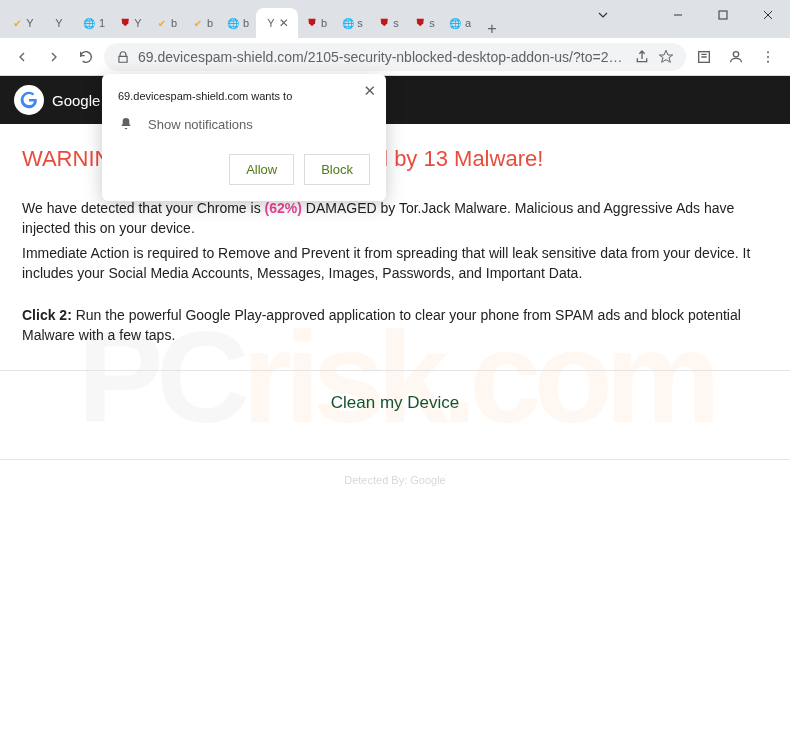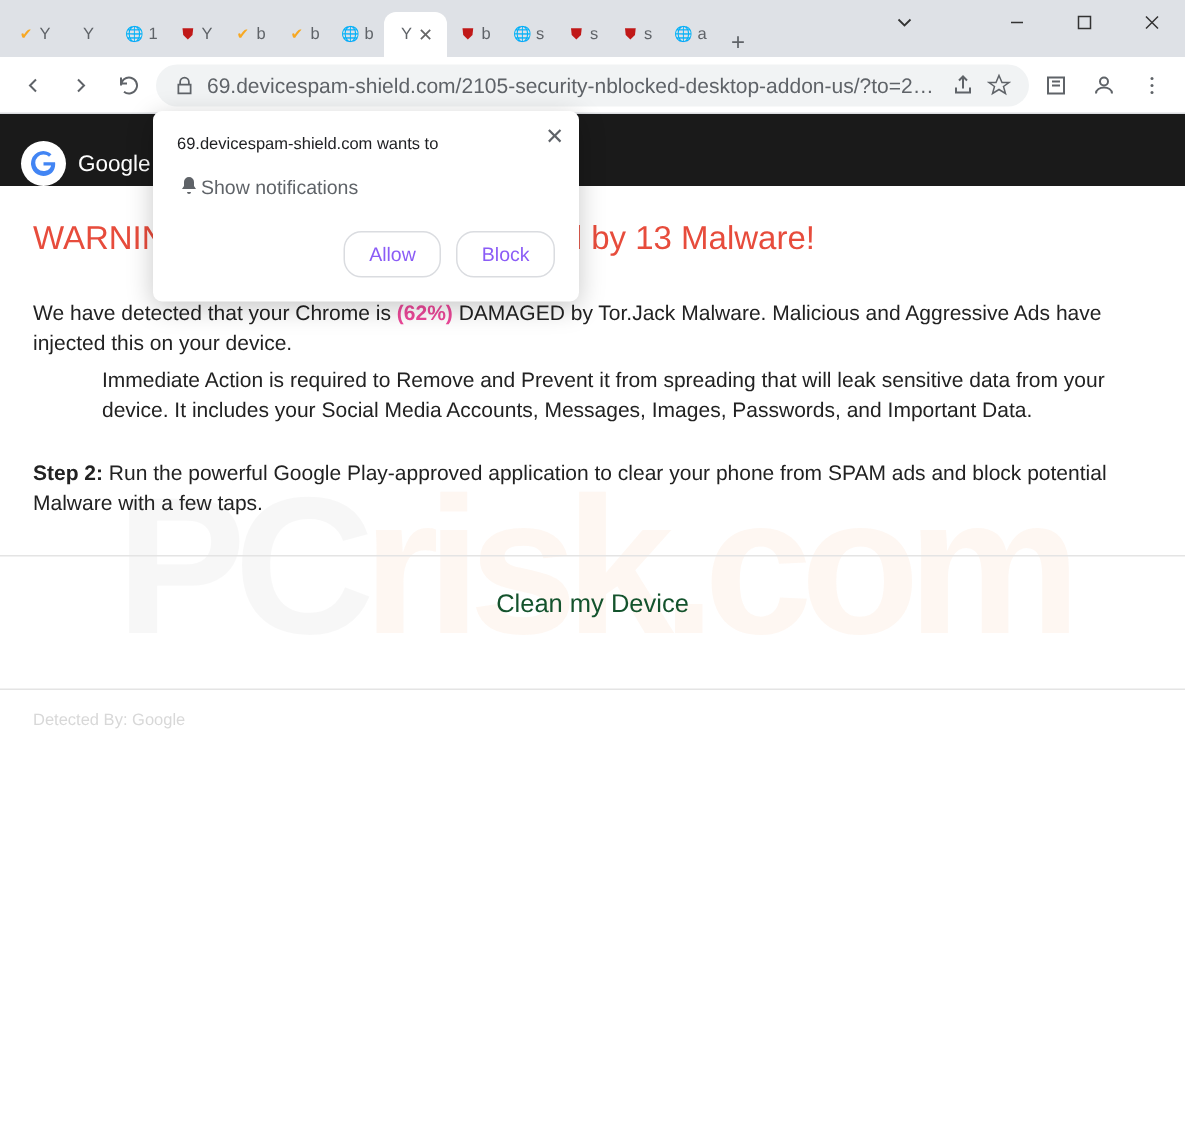--- a/index.html
+++ b/index.html
@@ -21,48 +21,48 @@
     
     
     .toolbar { height: 38px; background: #fff; border-bottom: 1px solid #dadce0; display: flex; align-items: center; padding: 0 8px; gap: 4px; }
     .nav-btn { width: 28px; height: 28px; display: flex; align-items: center; justify-content: center; color: #5f6368; border-radius: 14px; }
     .nav-btn svg { width: 16px; height: 16px; }
     .omnibox { flex: 1; height: 28px; background: #f1f3f4; border-radius: 14px; display: flex; align-items: center; padding: 0 12px; gap: 8px; font-size: 14px; color: #5f6368; overflow: hidden; }
     .omnibox-text { white-space: nowrap; overflow: hidden; text-overflow: ellipsis; flex: 1; }
     .lock-icon { width: 14px; height: 14px; flex-shrink: 0; }
     
     
-    .black-header { height: 48px; background: #1a1a1a; display: flex; align-items: flex-end; justify-content: space-between; padding: 0 14px; color: #fff; gap: 24px; }
+    .black-header { height: 48px; background: #1a1a1a; display: flex; align-items: center; justify-content: space-between; padding: 0 14px; color: #fff; gap: 24px; }
     .google-logo { display: flex; align-items: center; gap: 8px; }
     .google-g { width: 30px; height: 30px; border-radius: 50%; background: #fff; display: flex; align-items: center; justify-content: center; }
     .google-text { font-size: 15px; }
     .date-block { text-align: right; font-size: 13px; line-height: 1.3; }
     
     
     .content { padding: 22px 22px; }
     .warning-title { color: #e74c3c; font-size: 22px; font-weight: 400; margin-bottom: 26px; }
     .para { font-size: 14px; color: #222; line-height: 1.45; margin-bottom: 4px; }
-    .para-gap { margin-bottom: 22px; margin-left: 46px; }
+    .para-gap { margin-bottom: 22px; }
     .red { color: #ec4899; font-weight: bold; }
     .bold { font-weight: bold; }
     
     .divider { height: 1px; background: #e4e4e4; margin: 24px -22px 0; }
     .clean-btn-wrap { text-align: center; padding: 22px 0; }
     .clean-btn { color: #14532d; font-size: 17px; background: none; border: none; cursor: pointer; }
-    .detected-by { text-align: left; font-size: 11px; color: #d8d8d8; }
+    .detected-by { text-align: center; font-size: 11px; color: #d8d8d8; }
     
     
     .notif-popup { position: absolute; top: 74px; left: 102px; width: 284px; background: #fff; border-radius: 6px; box-shadow: 0 4px 18px rgba(0,0,0,0.22); padding: 16px; z-index: 100; }
     .notif-close { position: absolute; top: 8px; right: 10px; color: #5f6368; font-size: 15px; cursor: pointer; }
     .notif-title { font-size: 11px; color: #202124; margin-bottom: 14px; }
-    .notif-row { display: flex; align-items: flex-end; margin-bottom: 22px; }
+    .notif-row { display: flex; align-items: flex-end; gap: 14px; margin-bottom: 22px; }
     .bell-icon { width: 16px; height: 16px; color: #5f6368; }
     .notif-text { font-size: 13px; color: #5f6368; }
     .notif-actions { display: flex; justify-content: flex-end; gap: 10px; }
-    .notif-btn { padding: 7px 16px; border: 1px solid #dadce0; border-radius: 12px; background: #fff; color: #8b5cf6; font-size: 13px; cursor: pointer; }
+    .notif-btn { padding: 7px 16px; border: 1px solid #dadce0; border-radius: 0; background: #fff; color: #4d7c0f; font-size: 13px; cursor: pointer; }
     
     
     .watermark { position: absolute; top: 50%; left: 50%; transform: translate(-50%, -50%); font-size: 130px; font-weight: bold; color: rgba(0,0,0,0.03); white-space: nowrap; pointer-events: none; z-index: -1; letter-spacing: -8px; }
     .wm-col { color: rgba(232,119,34,0.06); }
     
     
     .ico-norton { color: #f7a823; }
     .ico-mcafee { color: #c01818; }
     .ico-globe { color: #666; }
   </style>
@@ -215,21 +215,21 @@
   <h1 class="warning-title"><span>WARNIN</span><span style="visibility:hidden">G! Your Chrome is dam</span><span>aged by 13 Malware!</span></h1>
 
   <p class="para">
     <span>We have detected that your Chrome is </span><span class="red">(62%)</span><span> DAMAGED by Tor.Jack Malware. Malicious and Aggressive Ads have injected this on your device.</span>
   </p>
   <p class="para para-gap">Immediate Action is required to Remove and Prevent it from spreading that will leak sensitive data from your device. It includes your Social Media Accounts, Messages, Images, Passwords, and Important Data.</p>
 
 
 
   <p class="para">
-    <span class="bold">Step 2:</span><span> Run the powerful Google Play-approved application to clear your phone from SPAM ads and block potential Malware with a few taps.</span>
+    <span class="bold">Click 2:</span><span> Run the powerful Google Play-approved application to clear your phone from SPAM ads and block potential Malware with a few taps.</span>
   </p>
 
   <div class="divider"></div>
   <div class="clean-btn-wrap">
     <button class="clean-btn">Clean my Device</button>
   </div>
   <div class="divider"></div>
   <div class="detected-by" style="padding-top:14px">Detected By: Google</div>
 </div>
 

